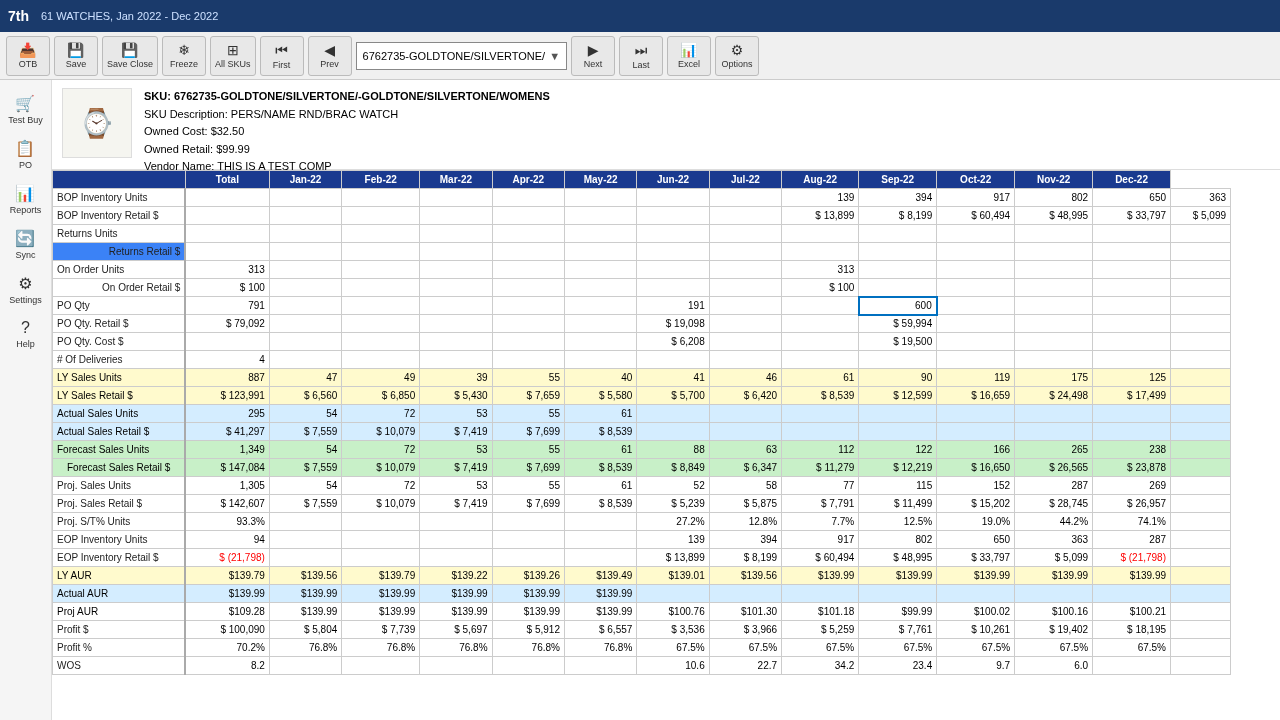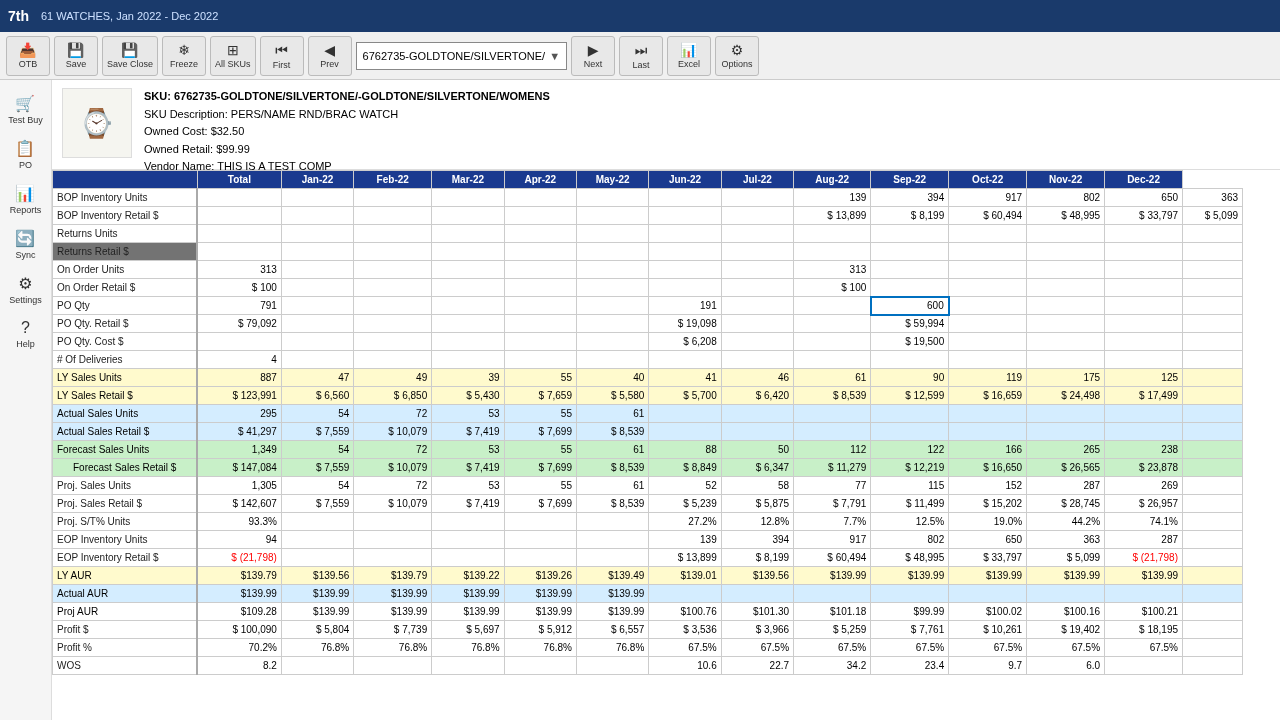--- a/index.html
+++ b/index.html
@@ -234,21 +234,21 @@
             <td></td>
             <td></td>
             <td></td>
             <td></td>
             <td></td>
             <td></td>
             <td></td>
             <td></td>
           </tr>
           <tr class="row-normal">
-            <td style="text-align: left; position: sticky; left: 0px; z-index: 4; border-right: 2px solid rgb(170, 170, 170); font-weight: normal; padding: 2px 4px; background: #737373;">Returns Retail $</td>
+            <td style="text-align: right; position: sticky; left: 0px; z-index: 4; border-right: 2px solid rgb(170, 170, 170); font-weight: normal; padding: 2px 4px; background: #3b82f6;">Returns Retail $</td>
             <td></td>
             <td></td>
             <td></td>
             <td></td>
             <td></td>
             <td></td>
             <td></td>
             <td></td>
             <td></td>
             <td></td>
@@ -268,21 +268,21 @@
             <td></td>
             <td></td>
             <td>313</td>
             <td></td>
             <td></td>
             <td></td>
             <td></td>
             <td></td>
           </tr>
           <tr class="row-normal">
-            <td style="text-align: left; position: sticky; left: 0px; z-index: 4; border-right: 2px solid rgb(170, 170, 170); font-weight: normal; padding: 2px 4px; background: rgb(255, 255, 255);">On Order Retail $</td>
+            <td style="text-align: right; position: sticky; left: 0px; z-index: 4; border-right: 2px solid rgb(170, 170, 170); font-weight: normal; padding: 2px 4px; background: rgb(255, 255, 255);">On Order Retail $</td>
             <td>$ 100</td>
             <td></td>
             <td></td>
             <td></td>
             <td></td>
             <td></td>
             <td></td>
             <td></td>
             <td>$ 100</td>
             <td></td>
@@ -429,30 +429,30 @@
           </tr>
           <tr class="row-forecast">
             <td style="text-align: left; position: sticky; left: 0px; z-index: 4; border-right: 2px solid rgb(170, 170, 170); font-weight: normal; padding: 2px 4px; background: rgb(200, 240, 200);">Forecast Sales Units</td>
             <td>1,349</td>
             <td>54</td>
             <td>72</td>
             <td>53</td>
             <td>55</td>
             <td>61</td>
             <td>88</td>
-            <td>50</td>
+            <td>63</td>
             <td>112</td>
             <td>122</td>
             <td>166</td>
             <td>265</td>
             <td>238</td>
             <td></td>
           </tr>
           <tr class="row-forecast">
-            <td style="text-align: left; position: sticky; left: 0px; z-index: 4; border-right: 2px solid rgb(170, 170, 170); font-weight: normal; padding: 2px 20px; background: rgb(200, 240, 200);">Forecast Sales Retail $</td>
+            <td style="text-align: left; position: sticky; left: 0px; z-index: 4; border-right: 2px solid rgb(170, 170, 170); font-weight: normal; padding: 2px 14px; background: rgb(200, 240, 200);">Forecast Sales Retail $</td>
             <td>$ 147,084</td>
             <td>$ 7,559</td>
             <td>$ 10,079</td>
             <td>$ 7,419</td>
             <td>$ 7,699</td>
             <td>$ 8,539</td>
             <td>$ 8,849</td>
             <td>$ 6,347</td>
             <td>$ 11,279</td>
             <td>$ 12,219</td>

